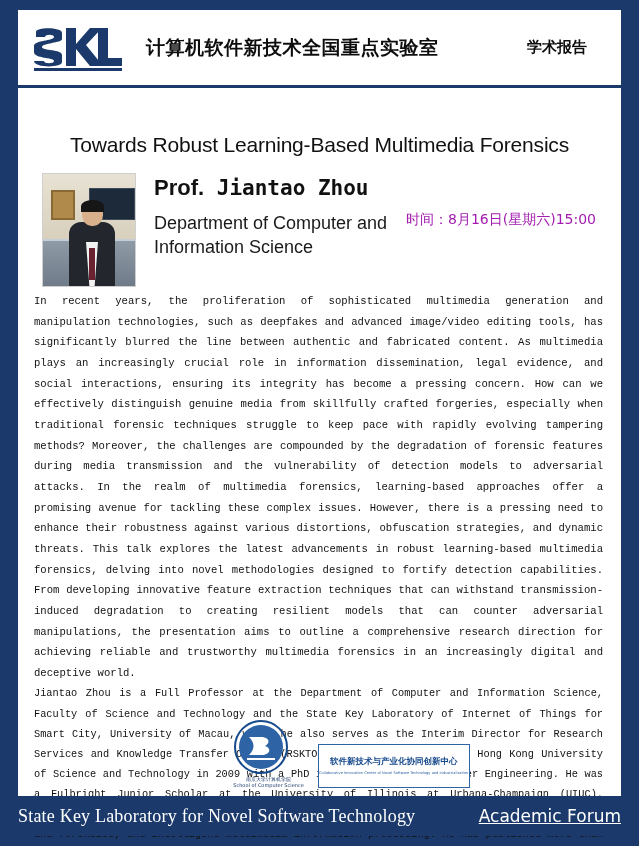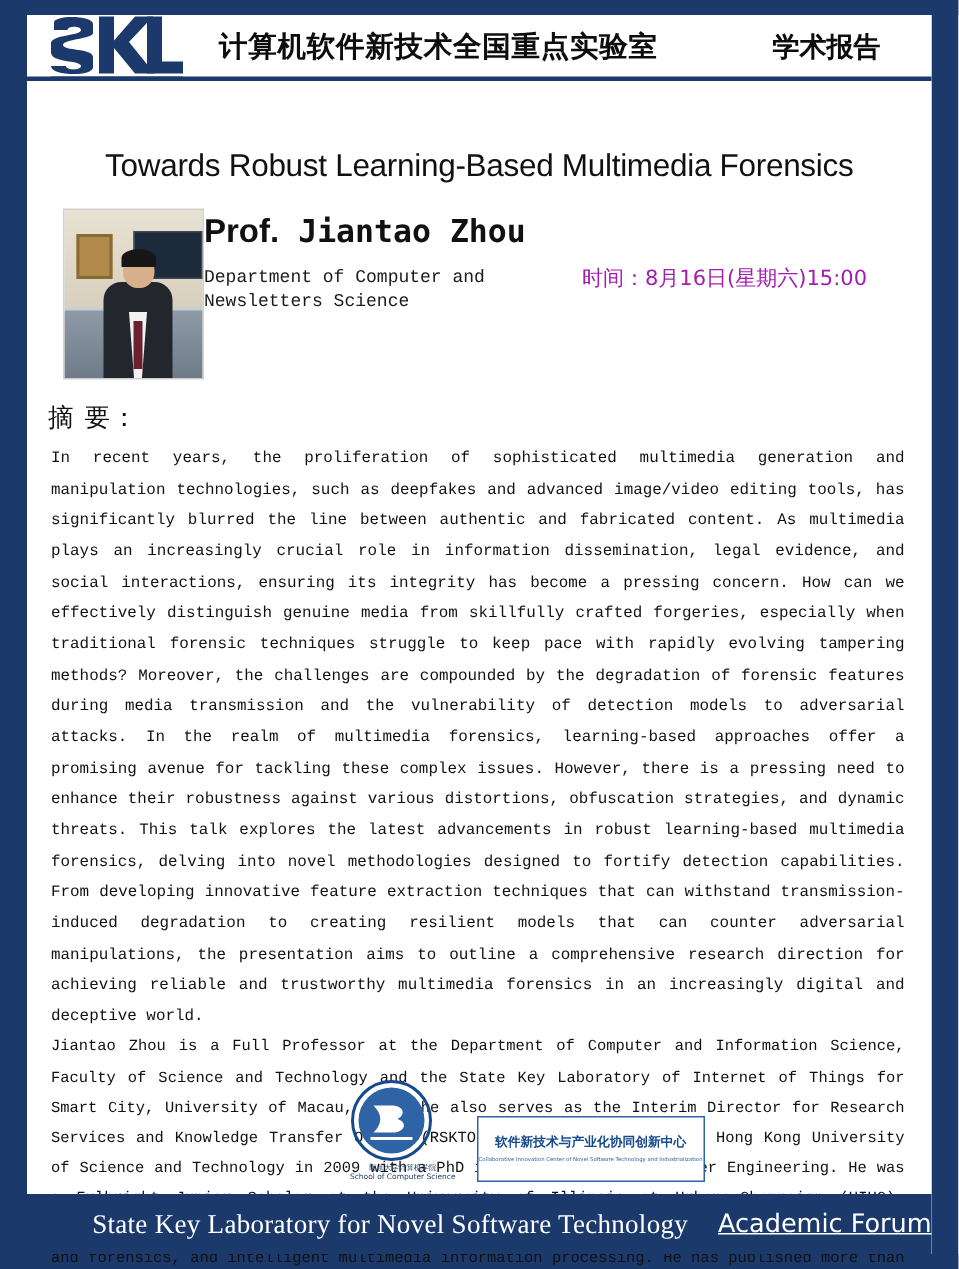--- a/index.html
+++ b/index.html
@@ -49,21 +49,21 @@
     left: 18px;
     top: 10px;
     width: 603px;
     height: 826px;
     background: #ffffff;
   }
 
   
   .header {
     position: relative;
-    height: 44px;
+    height: 78px;
     border-bottom: 3px solid #1b3a6b;
     display: flex;
     align-items: center;
     padding: 0 10px 0 14px;
     box-sizing: border-box;
   }
   .logo-skl {
     width: 92px;
     height: 48px;
     position: relative;
@@ -76,21 +76,21 @@
     padding-left: 22px;
     font-family: "DejaVu Sans", sans-serif;
     font-weight: bold;
     font-size: 19px;
     color: #0d0d0d;
     letter-spacing: 0.5px;
   }
   .header-sub {
     font-family: Liberation Sans, sans-serif;
     font-weight: bold;
-    font-size: 18px;
+    font-size: 15px;
     color: #0d0d0d;
     padding-right: 24px;
     white-space: nowrap;
   }
 
   
   .talk-title {
     text-align: center;
     font-family: "Liberation Sans", sans-serif;
     font-size: 21px;
@@ -151,20 +151,21 @@
     background: #d8b08c;
   }
   .photo .person-hair {
     position: absolute; left: 38px; bottom: 74px; width: 23px; height: 12px;
     border-radius: 50% 50% 0 0;
     background: #161616;
   }
 
   .speaker-info {
     flex: 1;
+    padding-left: 18px;
     padding-top: 2px;
   }
   .speaker-name {
     font-family: "DejaVu Sans Mono", monospace;
     font-size: 21px;
     font-weight: bold;
     color: #111;
     letter-spacing: 0px;
     margin-bottom: 10px;
     white-space: nowrap;
@@ -174,22 +175,22 @@
     font-weight: bold;
     font-size: 22px;
   }
   .row {
     display: flex;
     align-items: flex-start;
     margin-bottom: 10px;
   }
   .row-left {
     width: 252px;
-    font-family: Liberation Mono, monospace;
-    font-size: 12px;
+    font-family: Liberation Sans, sans-serif;
+    font-size: 18px;
     color: #1a1a1a;
     line-height: 1.35;
   }
   .row-right {
     flex: 1;
     font-family: "DejaVu Sans", sans-serif;
     font-size: 14px;
     color: #a21caf;
     white-space: nowrap;
   }
@@ -267,21 +268,21 @@
   
   .footer {
     position: absolute;
     left: 0;
     bottom: 0;
     width: 603px;
     height: 40px;
     background: #1b3a6b;
     display: flex;
     align-items: center;
-    justify-content: flex-end;
+    justify-content: space-between;
     gap: 20px;
   }
   .footer-en {
     font-family: "Liberation Serif", serif;
     font-size: 18px;
     color: #ffffff;
     letter-spacing: 0.2px;
   }
   .footer-cn {
     font-family: "DejaVu Sans", sans-serif;
@@ -332,31 +333,30 @@
 
       <div class="speaker-info">
         <div class="speaker-name">
           <span class="prof">Prof.</span>
           <span>Jiantao Zhou</span>
         </div>
 
         <div class="row">
           <div class="row-left">
             <span>Department of Computer and</span><br>
-            <span>Newsletters Science</span>
+            <span>Information Science</span>
           </div>
           <div class="row-right">
             <span>时间：</span><span>8月16日(星期六)15:00</span>
           </div>
         </div>
 
       </div>
     </div>
 
-    <div class="section-heading">摘 要：</div>
     <div class="abstract-text">In recent years, the proliferation of sophisticated multimedia generation and manipulation technologies, such as deepfakes and advanced image/video editing tools, has significantly blurred the line between authentic and fabricated content. As multimedia plays an increasingly crucial role in information dissemination, legal evidence, and social interactions, ensuring its integrity has become a pressing concern. How can we effectively distinguish genuine media from skillfully crafted forgeries, especially when traditional forensic techniques struggle to keep pace with rapidly evolving tampering methods? Moreover, the challenges are compounded by the degradation of forensic features during media transmission and the vulnerability of detection models to adversarial attacks. In the realm of multimedia forensics, learning-based approaches offer a promising avenue for tackling these complex issues. However, there is a pressing need to enhance their robustness against various distortions, obfuscation strategies, and dynamic threats. This talk explores the latest advancements in robust learning-based multimedia forensics, delving into novel methodologies designed to fortify detection capabilities. From developing innovative feature extraction techniques that can withstand transmission-induced degradation to creating resilient models that can counter adversarial manipulations, the presentation aims to outline a comprehensive research direction for achieving reliable and trustworthy multimedia forensics in an increasingly digital and deceptive world.</div>
 
     <div class="bio-text">Jiantao Zhou is a Full Professor at the Department of Computer and Information Science, Faculty of Science and Technology and the State Key Laboratory of Internet of Things for Smart City, University of Macau, where he also serves as the Interim Director for Research Services and Knowledge Transfer Office (RSKTO). He graduated from the Hong Kong University of Science and Technology in 2009 with a PhD in Electrical and Computer Engineering. He was a Fulbright Junior Scholar at the University of Illinois at Urbana-Champaign (UIUC). Professor Zhou's research focuses on AI security, multimedia information privacy protection and forensics, and intelligent multimedia information processing. He has published more than 200 papers in top journals such as IEEE T-PAMI, IEEE T-IP, IEEE T-SP, IEEE T-IFS, IEEE T-AC and top conferences such as CVPR, NeurIPS, ICCV, ICML, and AAAI. He currently serves as the Associate Editor for IEEE Trans. Multimedia (TMM) and IEEE Trans. Dependable and Secure Computing (TDSC), the top journals in the field of multimedia information processing and security, and was the Editor-in-Chief of APSIPA Newsletters. He is the Chair-Elect for the Multimedia Systems and Applications Technical Committee in IEEE Circuits and Systems Society, and was the TPC Co-Chair of ICME 2023 and the General-Chair of APSIPA ASC 2024. He received the 2022 Macau Science and Technology Award (Third Prize, Natural Science Award) and the 2023 Alibaba Outstanding Academic Cooperation Project Award.</div>
 
     <div class="bottom-logos">
       <div>
         <div class="logo-circle">
           <svg width="56" height="56" viewBox="0 0 56 56" xmlns="http://www.w3.org/2000/svg">
             <circle cx="28" cy="28" r="26" fill="none" stroke="#174a8c" stroke-width="2"></circle>
             <circle cx="28" cy="28" r="22" fill="#2e63a6"></circle>

